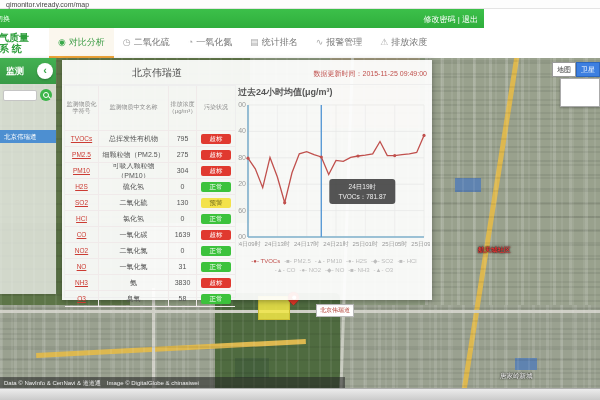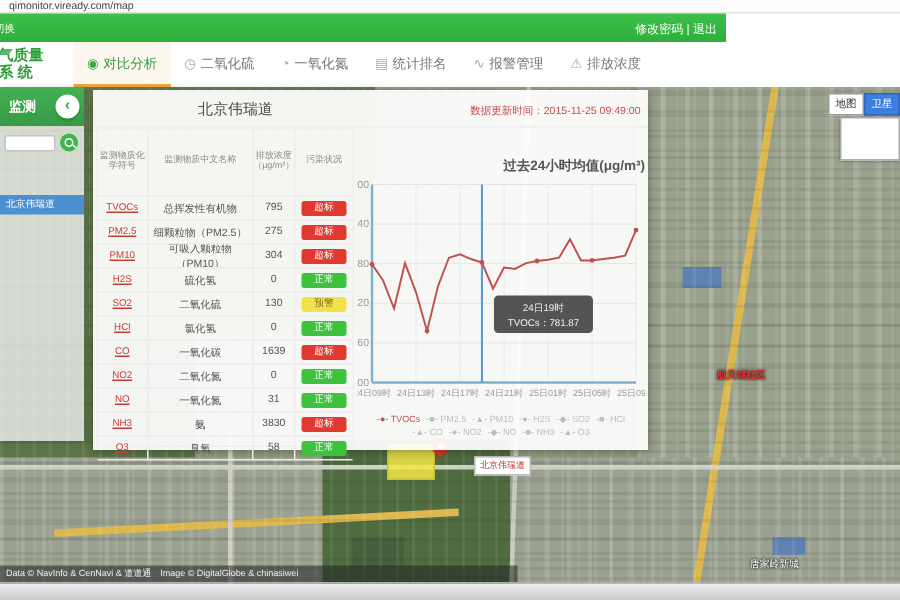--- a/index.html
+++ b/index.html
@@ -96,21 +96,21 @@
   .thead{height:44px;color:#8a8a8a;font-size:6px;line-height:1.2;}
   .trow{height:15px;color:#555;}
   .sym{color:#cc3b33;text-decoration:underline;cursor:pointer;font-size:6.5px;}
   .badge{display:inline-block;width:30px;height:10px;line-height:10px;border-radius:2px;
          font-size:6.5px;color:#fff;text-align:center;}
   .badge.bad{background:#e0392f;}
   .badge.ok{background:#3cc23c;}
   .badge.warn{background:#f3e24a;color:#77711f;}
   
   .chart{position:absolute;left:176px;top:25px;width:192px;height:213px;}
-  .chart-title{text-align:right;font-size:9px;font-weight:bold;color:#555;margin-top:19px;}
+  .chart-title{text-align:left;font-size:9px;font-weight:bold;color:#555;margin-top:1px;}
   .legend{margin-top:2px;text-align:center;font-size:6px;color:#bdbdbd;line-height:9px;}
   .legend .lg{margin:0 2px;white-space:nowrap;cursor:pointer;}
   .legend .lg.active{color:#c0504d;}
   
   .attrib{position:absolute;left:0;top:377px;width:345px;height:12px;background:rgba(35,35,35,.55);
           color:#eee;font-size:6px;line-height:12px;padding-left:4px;box-sizing:border-box;white-space:nowrap;overflow:hidden;}
   .bottombar{position:absolute;left:0;bottom:0;width:600px;height:11px;
              background:linear-gradient(#ececec,#cbcbcb);border-top:1px solid #adadad;}
 </style>
 </head>

